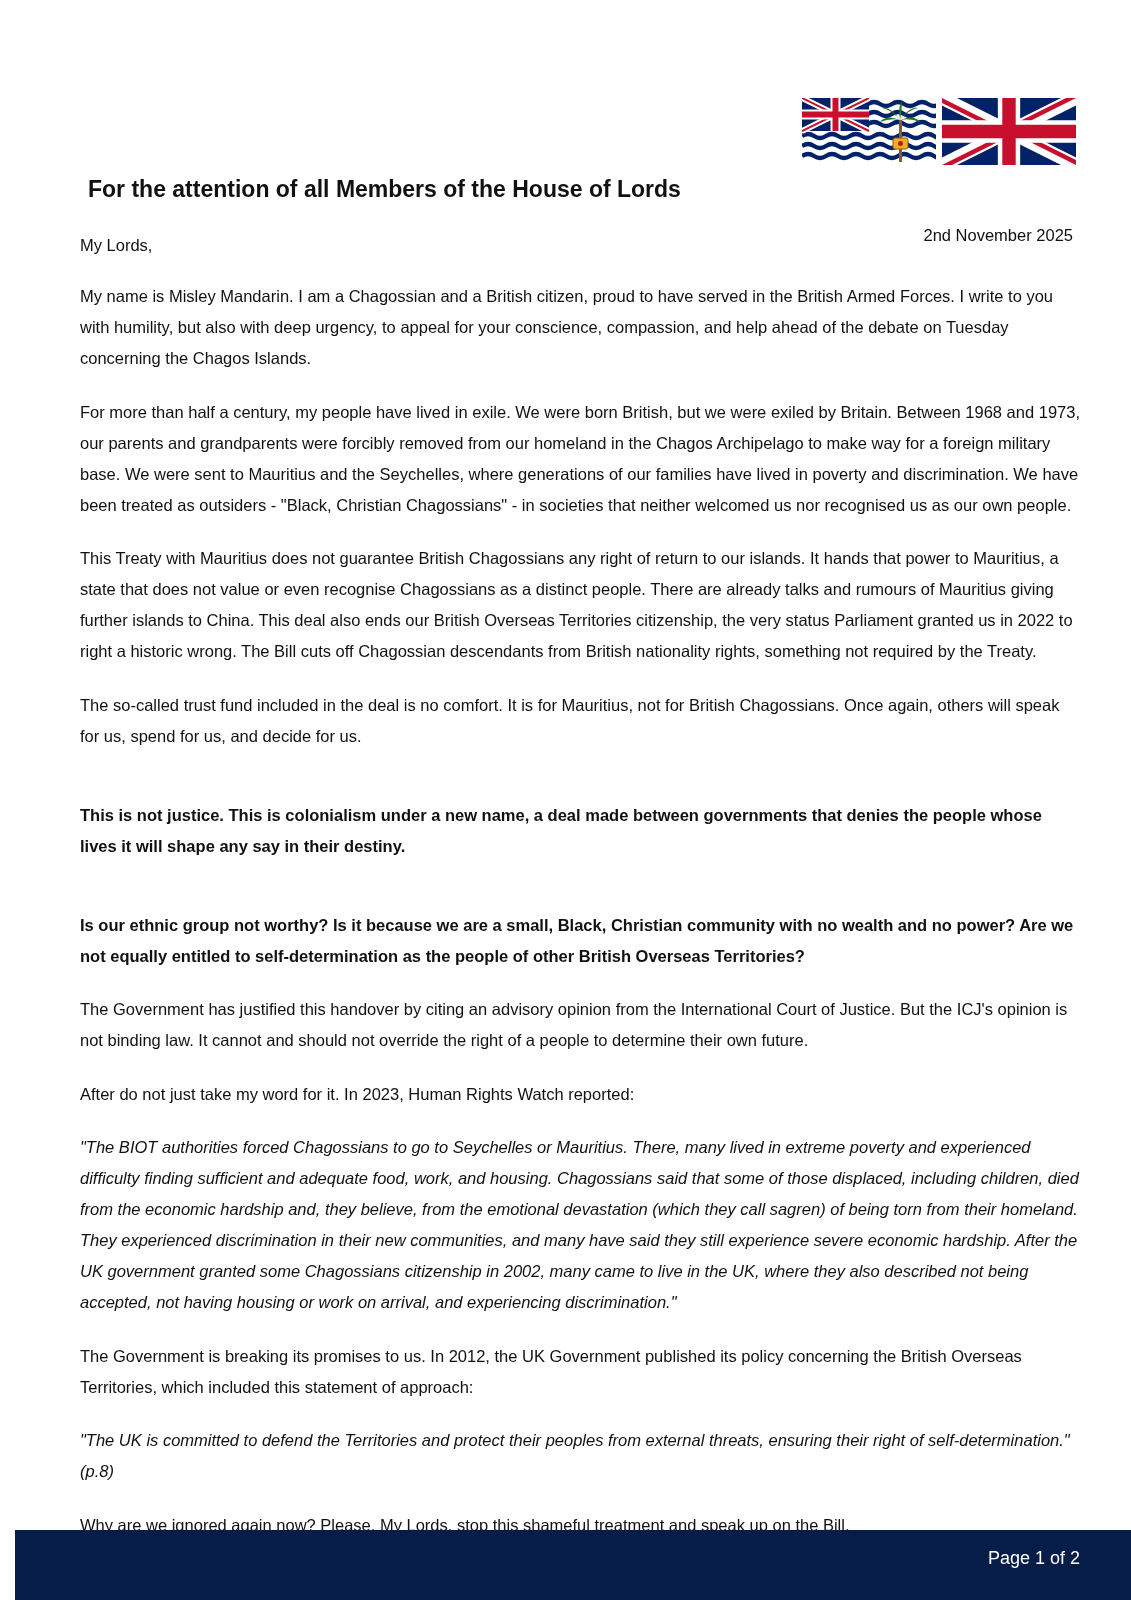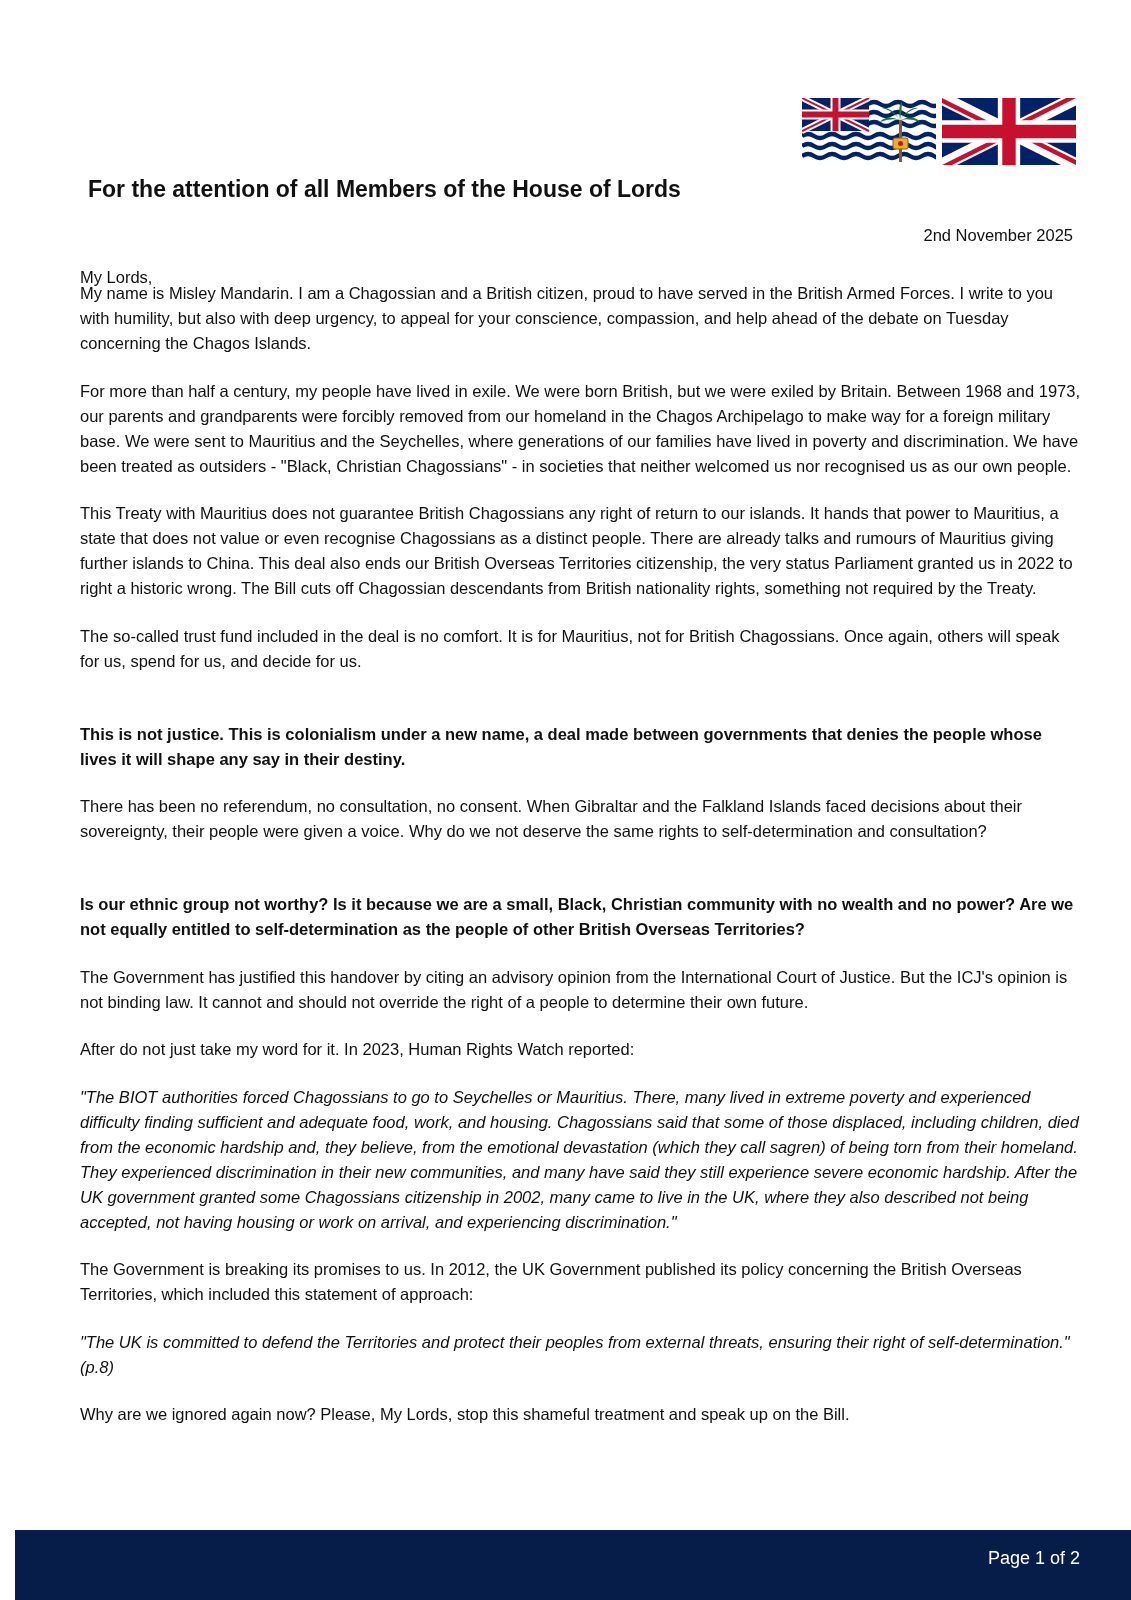--- a/index.html
+++ b/index.html
@@ -7,24 +7,24 @@
     width: 1131px; height: 1600px; background: #ffffff; position: relative;
     font-family: "Liberation Sans", sans-serif; color: #111111; overflow: hidden;
   }
   .flags { position: absolute; top: 98px; left: 802px; display: flex; gap: 6px; }
   .flag { width: 134px; height: 67px; display: block; }
   .title {
     position: absolute; left: 80px; top: 168px; margin: 8px;
     font-size: 23px; font-weight: bold; color: #111;
   }
   .date { position: absolute; right: 58px; top: 226px; font-size: 16.5px; }
-  .salutation { position: absolute; left: 80px; top: 236px; font-size: 16.5px; margin-top: 32px; }
+  .salutation { position: absolute; left: 80px; top: 236px; font-size: 16.5px; }
   .body {
     position: absolute; left: 80px; top: 281px; width: 1000px;
-    font-size: 16.5px; line-height: 25px;
+    font-size: 16.5px; line-height: 31px;
   }
   .body p { margin: 0 0 22.5px 0; }
   .body p.bold { font-weight: bold; margin-top: 48px; }
   .body p.italic { font-style: italic; }
   .footer {
     position: absolute; left: 15px; bottom: 0; width: 1131px; height: 70px;
     background: #061d4a; color: #ffffff;
   }
   .page-num { position: absolute; right: 66px; top: 18px; font-size: 18px; }
 </style>
@@ -75,21 +75,20 @@
 <h1 class="title">For the attention of all Members of the House of Lords</h1>
 <div class="date">2nd November 2025</div>
 <div class="salutation">My Lords,</div>
 
 <div class="body">
   <p>My name is Misley Mandarin. I am a Chagossian and a British citizen, proud to have served in the British Armed Forces. I write to you with humility, but also with deep urgency, to appeal for your conscience, compassion, and help ahead of the debate on Tuesday concerning the Chagos Islands.</p>
   <p>For more than half a century, my people have lived in exile. We were born British, but we were exiled by Britain. Between 1968 and 1973, our parents and grandparents were forcibly removed from our homeland in the Chagos Archipelago to make way for a foreign military base. We were sent to Mauritius and the Seychelles, where generations of our families have lived in poverty and discrimination. We have been treated as outsiders - "Black, Christian Chagossians" - in societies that neither welcomed us nor recognised us as our own people.</p>
   <p>This Treaty with Mauritius does not guarantee British Chagossians any right of return to our islands. It hands that power to Mauritius, a state that does not value or even recognise Chagossians as a distinct people. There are already talks and rumours of Mauritius giving further islands to China. This deal also ends our British Overseas Territories citizenship, the very status Parliament granted us in 2022 to right a historic wrong. The Bill cuts off Chagossian descendants from British nationality rights, something not required by the Treaty.</p>
   <p>The so-called trust fund included in the deal is no comfort. It is for Mauritius, not for British Chagossians. Once again, others will speak for us, spend for us, and decide for us.</p>
   <p class="bold">This is not justice. This is colonialism under a new name, a deal made between governments that denies the people whose lives it will shape any say in their destiny.</p>
-  <p>There has been no referendum, no consultation, no consent. When Gibraltar and the Falkland Islands faced decisions about their sovereignty, their people were given a voice. Why do we not deserve the same rights to self-determination and consultation?</p>
   <p class="bold">Is our ethnic group not worthy? Is it because we are a small, Black, Christian community with no wealth and no power? Are we not equally entitled to self-determination as the people of other British Overseas Territories?</p>
   <p>The Government has justified this handover by citing an advisory opinion from the International Court of Justice. But the ICJ's opinion is not binding law. It cannot and should not override the right of a people to determine their own future.</p>
   <p>After do not just take my word for it. In 2023, Human Rights Watch reported:</p>
   <p class="italic">"The BIOT authorities forced Chagossians to go to Seychelles or Mauritius. There, many lived in extreme poverty and experienced difficulty finding sufficient and adequate food, work, and housing. Chagossians said that some of those displaced, including children, died from the economic hardship and, they believe, from the emotional devastation (which they call sagren) of being torn from their homeland. They experienced discrimination in their new communities, and many have said they still experience severe economic hardship. After the UK government granted some Chagossians citizenship in 2002, many came to live in the UK, where they also described not being accepted, not having housing or work on arrival, and experiencing discrimination."</p>
   <p>The Government is breaking its promises to us. In 2012, the UK Government published its policy concerning the British Overseas Territories, which included this statement of approach:</p>
   <p class="italic">"The UK is committed to defend the Territories and protect their peoples from external threats, ensuring their right of self-determination." (p.8)</p>
   <p>Why are we ignored again now? Please, My Lords, stop this shameful treatment and speak up on the Bill.</p>
 </div>
 
 <div class="footer">

